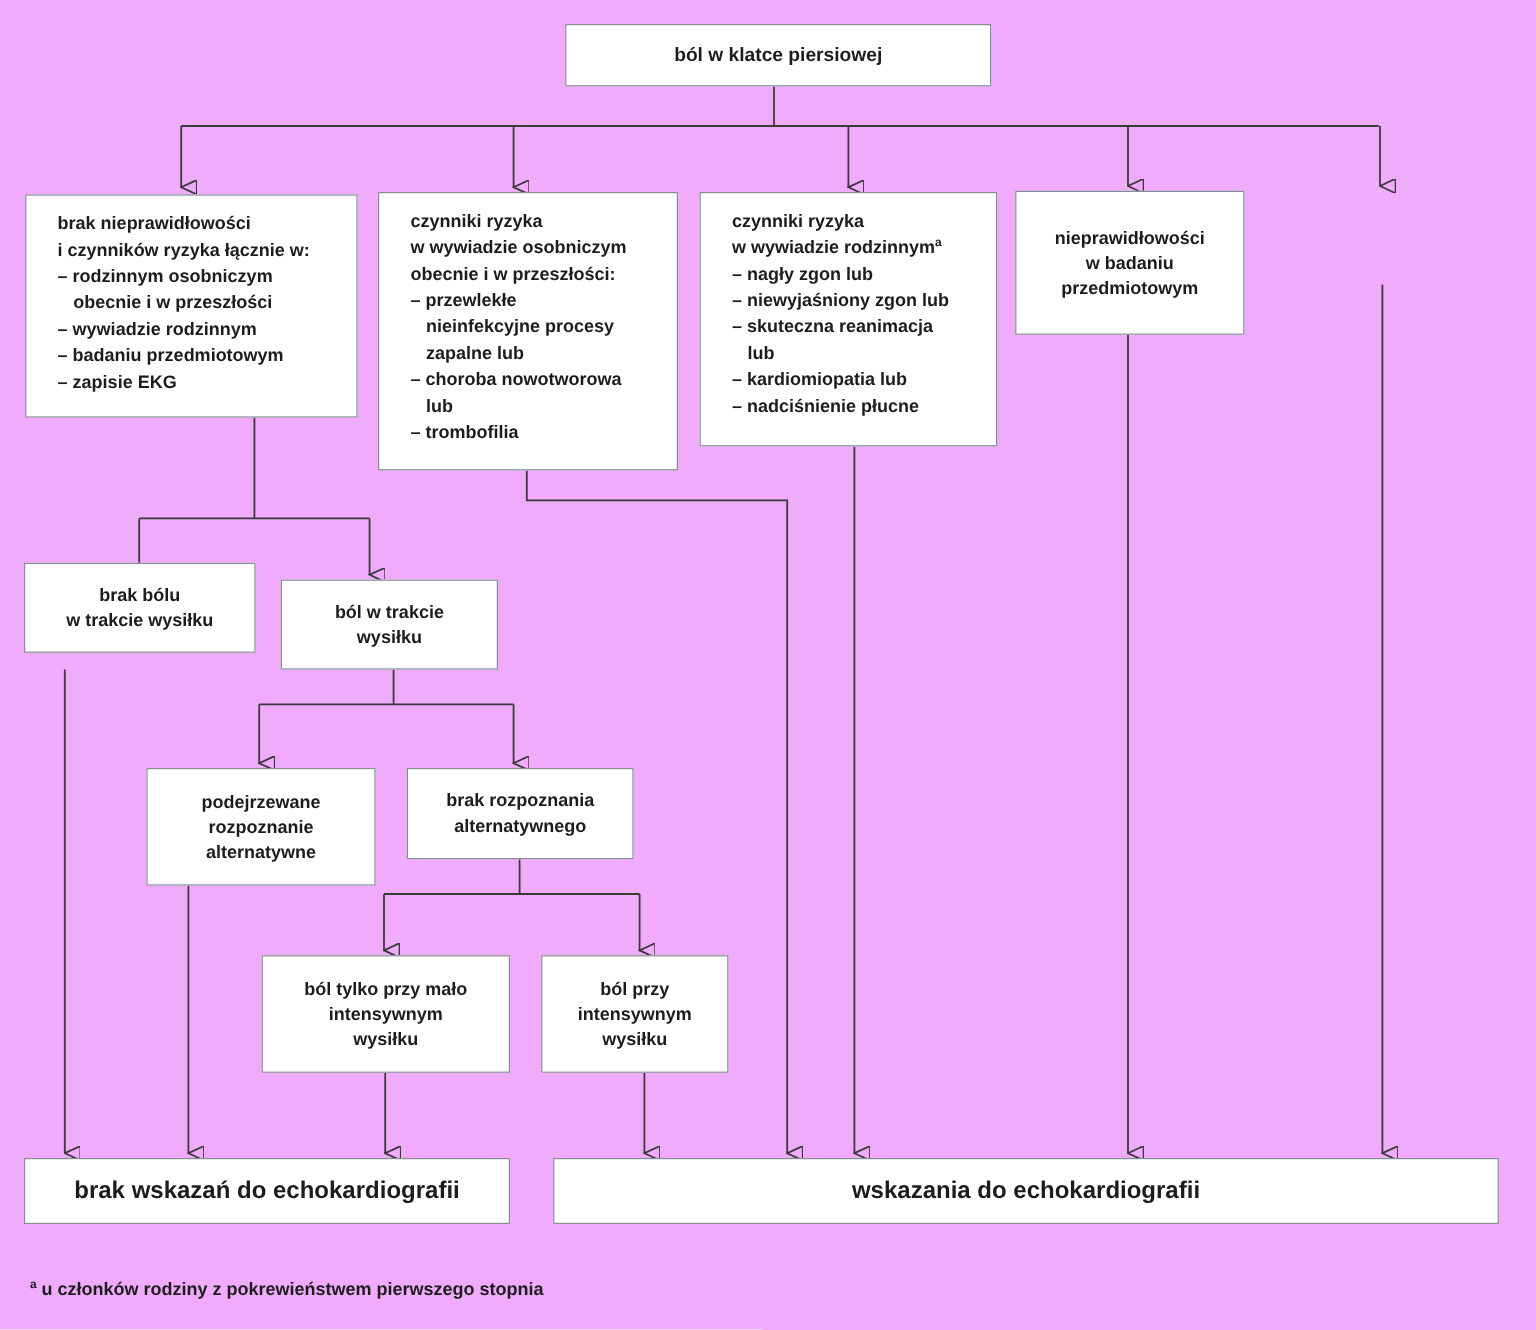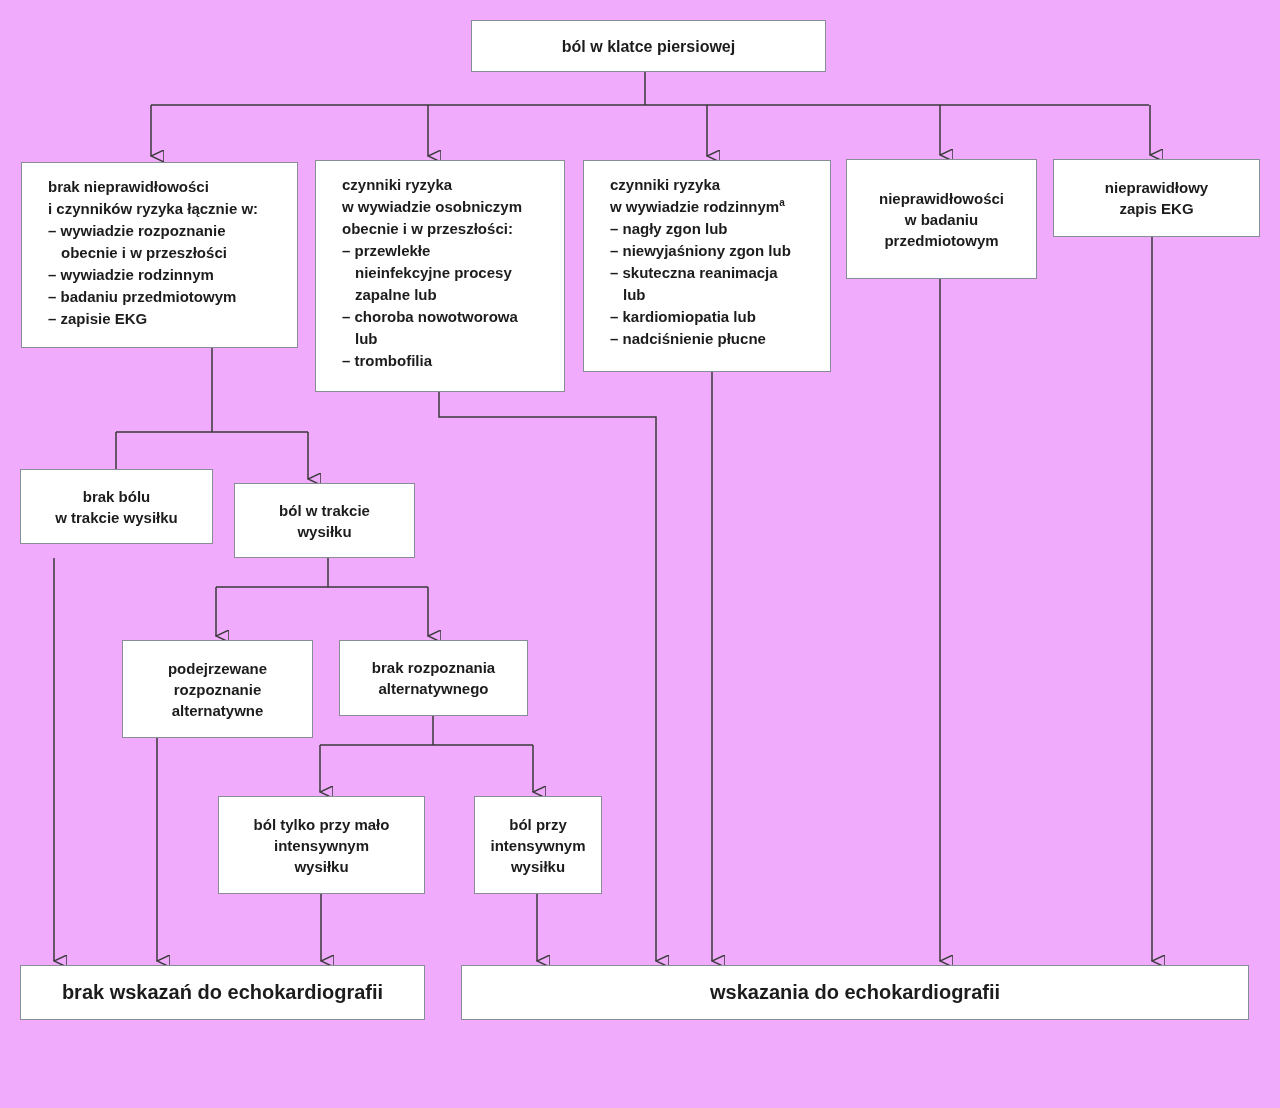--- a/index.html
+++ b/index.html
@@ -121,21 +121,21 @@
     <path d="M537,894 V961" marker-end="url(#ah)"></path>
   </svg>
 
   <div class="node centered root-node" style="left:471px;top:20px;width:355px;height:52px">
     <div class="tl">ból w klatce piersiowej</div>
   </div>
 
   <div class="node listbox" style="left:21px;top:162px;width:277px;height:186px">
     <div class="tl">brak nieprawidłowości</div>
     <div class="tl">i czynników ryzyka łącznie w:</div>
-    <div class="tl">– wywiadzie rozpoznanie</div>
+    <div class="tl">– rodzinnym osobniczym</div>
     <div class="tl cont">obecnie i w przeszłości</div>
     <div class="tl">– wywiadzie rodzinnym</div>
     <div class="tl">– badaniu przedmiotowym</div>
     <div class="tl">– zapisie EKG</div>
   </div>
 
   <div class="node listbox" style="left:315px;top:160px;width:250px;height:232px">
     <div class="tl">czynniki ryzyka</div>
     <div class="tl">w wywiadzie osobniczym</div>
     <div class="tl">obecnie i w przeszłości:</div>
@@ -157,24 +157,20 @@
     <div class="tl">– kardiomiopatia lub</div>
     <div class="tl">– nadciśnienie płucne</div>
   </div>
 
   <div class="node centered" style="left:846px;top:159px;width:191px;height:120px">
     <div class="tl">nieprawidłowości</div>
     <div class="tl">w badaniu</div>
     <div class="tl">przedmiotowym</div>
   </div>
 
-  <div class="node centered" style="left:1053px;top:159px;width:207px;height:78px">
-    <div class="tl">nieprawidłowy</div>
-    <div class="tl">zapis EKG</div>
-  </div>
 
   <div class="node centered" style="left:20px;top:469px;width:193px;height:75px">
     <div class="tl">brak bólu</div>
     <div class="tl">w trakcie wysiłku</div>
   </div>
 
   <div class="node centered" style="left:234px;top:483px;width:181px;height:75px">
     <div class="tl">ból w trakcie</div>
     <div class="tl">wysiłku</div>
   </div>
@@ -189,28 +185,31 @@
     <div class="tl">brak rozpoznania</div>
     <div class="tl">alternatywnego</div>
   </div>
 
   <div class="node centered" style="left:218px;top:796px;width:207px;height:98px">
     <div class="tl">ból tylko przy mało</div>
     <div class="tl">intensywnym</div>
     <div class="tl">wysiłku</div>
   </div>
 
-  <div class="node centered" style="left:474px;top:796px;width:128px;height:98px">
+  <div class="node centered" style="left:451px;top:796px;width:156px;height:98px">
     <div class="tl">ból przy</div>
     <div class="tl">intensywnym</div>
     <div class="tl">wysiłku</div>
   </div>
 
   <div class="node centered wide" style="left:20px;top:965px;width:405px;height:55px">
     <div class="tl">brak wskazań do echokardiografii</div>
   </div>
 
   <div class="node centered wide" style="left:461px;top:965px;width:788px;height:55px">
     <div class="tl">wskazania do echokardiografii</div>
   </div>
 
+  <div class="footnote">
+    <sup>a</sup><span>u członków rodziny z pokrewieństwem pierwszego stopnia</span>
+  </div>
 
 </div>
 
 </body></html>

